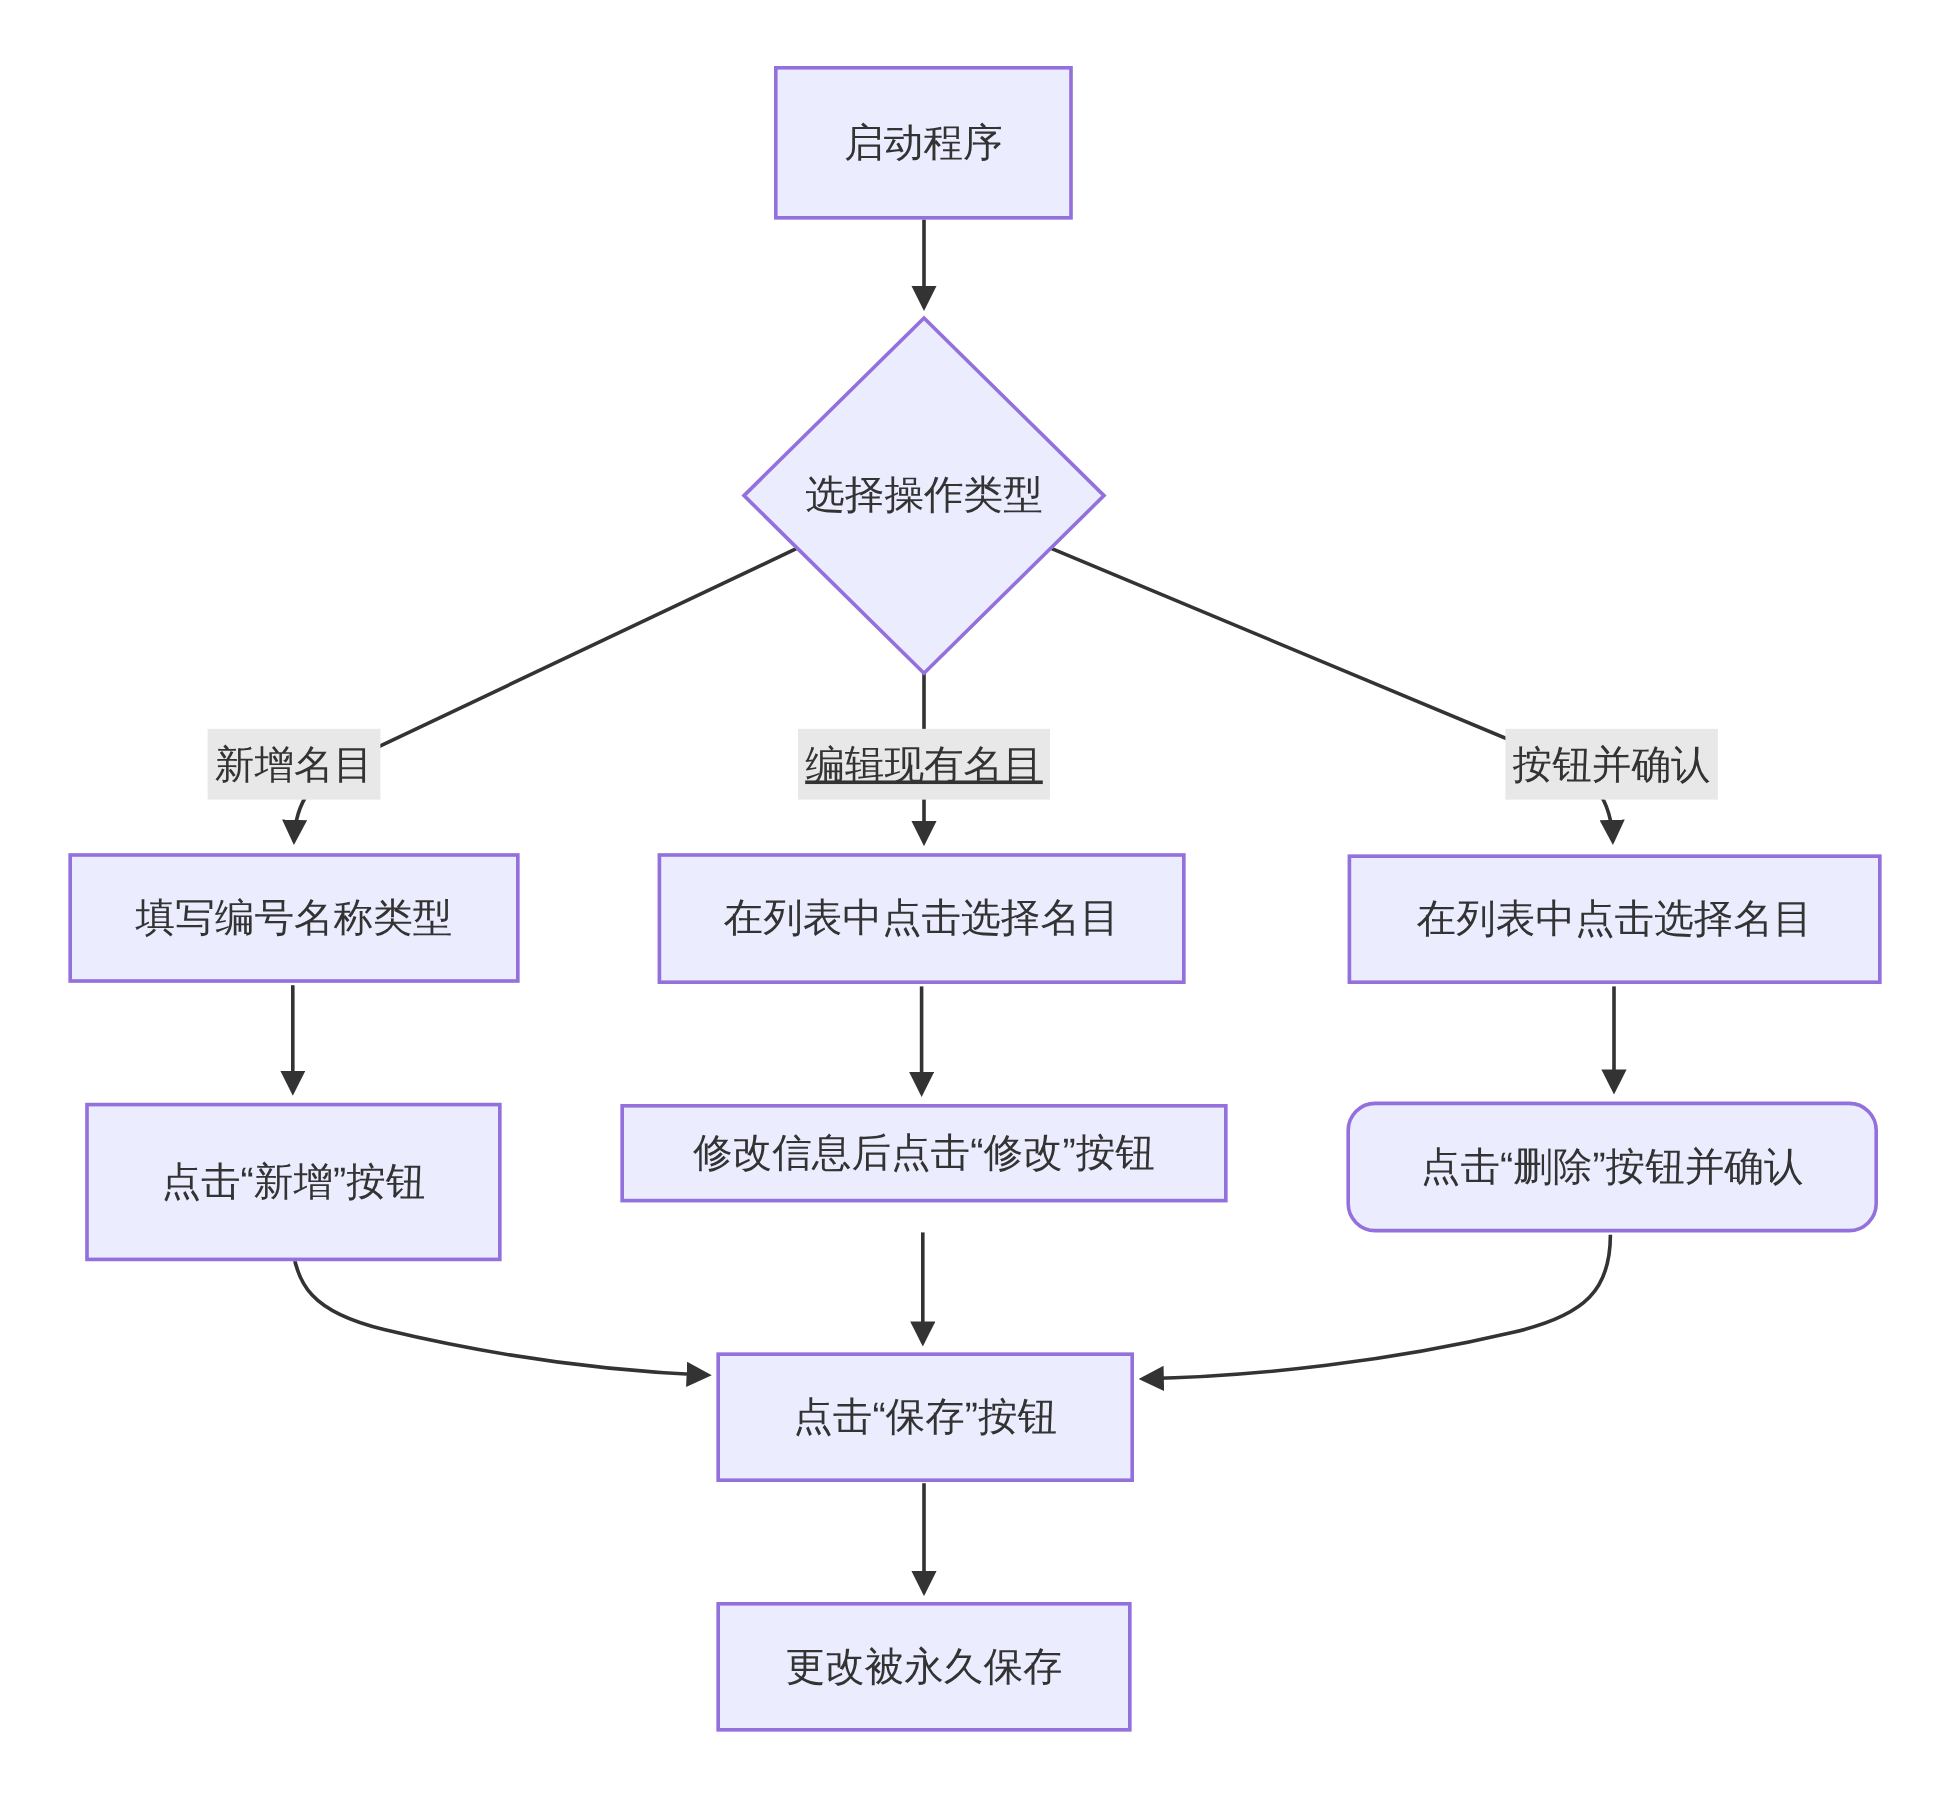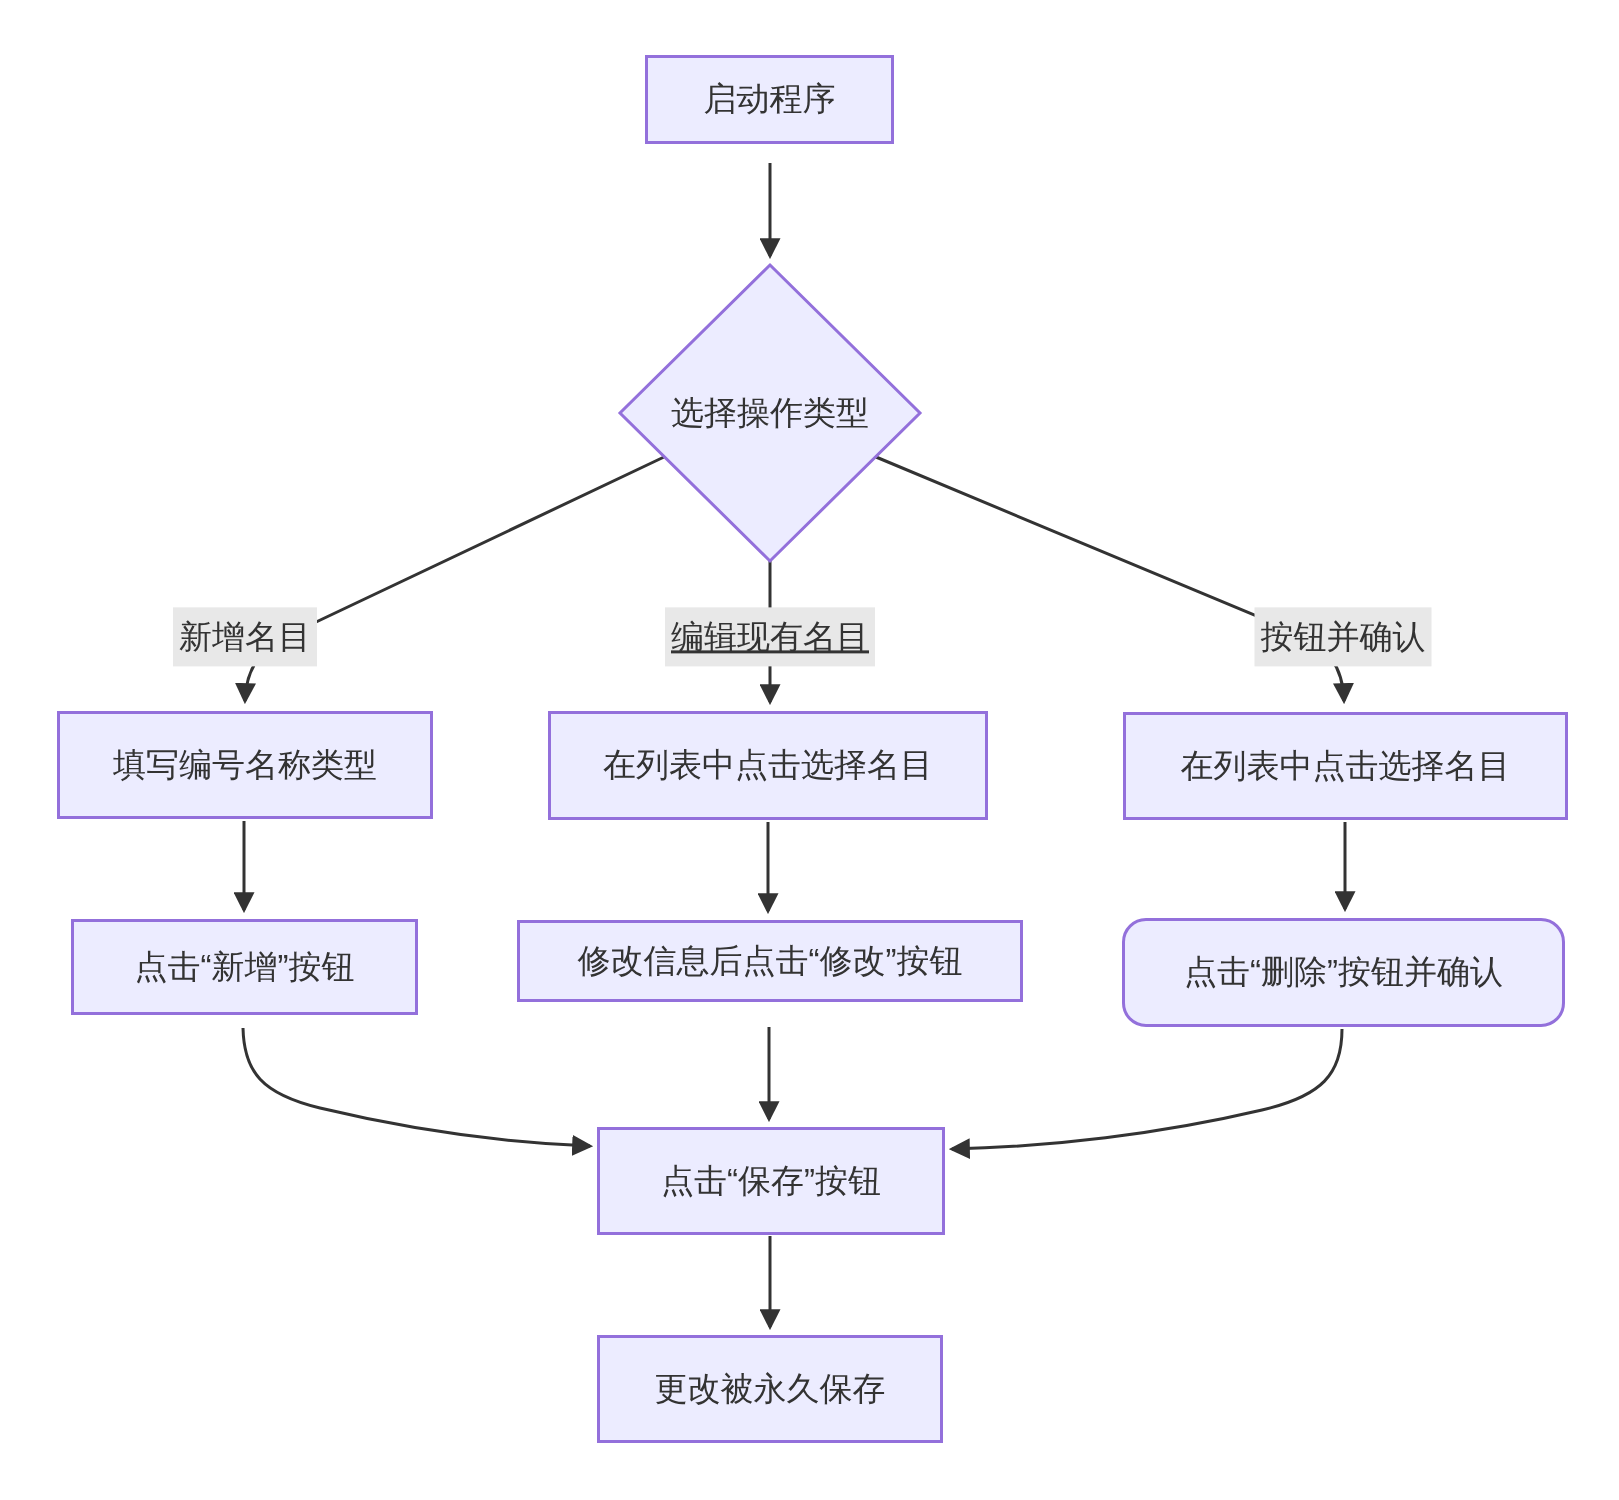--- a/index.html
+++ b/index.html
@@ -76,31 +76,31 @@
       <path d="M 1345 822 L 1345 909" marker-end="url(#arrowhead)"></path>
       <path d="M 243 1028 C 244 1072 262 1094 320 1108 C 420 1132 515 1143 590 1146" marker-end="url(#arrowhead)"></path>
       <path d="M 769 1027 L 769 1119" marker-end="url(#arrowhead)"></path>
       <path d="M 1342 1029 C 1342 1074 1322 1096 1262 1110 C 1160 1134 1050 1147 952 1149" marker-end="url(#arrowhead)"></path>
       <path d="M 770 1236 L 770 1327" marker-end="url(#arrowhead)"></path>
     </g>
 
     <polygon points="770,265 920,413 770,561 620,413" fill="#ECECFF" stroke="#9370DB" stroke-width="3"></polygon>
   </svg>
 
-  <div class="node" style="left:645px; top:55px; width:249px; height:89px;">启动程序</div>
+  <div class="node" style="left:645px; top:55px; width:249px; height:128px;">启动程序</div>
 
   <div class="diamond-label" style="left:770px; top:413px;">选择操作类型</div>
 
   <div class="node" style="left:57px; top:711px; width:376px; height:108px;">填写编号名称类型</div>
 
   <div class="node" style="left:548px; top:711px; width:440px; height:109px;">在列表中点击选择名目</div>
 
   <div class="node" style="left:1123px; top:712px; width:445px; height:108px;">在列表中点击选择名目</div>
 
-  <div class="node" style="left:71px; top:919px; width:347px; height:96px;">点击“新增”按钮</div>
+  <div class="node" style="left:71px; top:919px; width:347px; height:132px;">点击“新增”按钮</div>
 
   <div class="node" style="left:517px; top:920px; width:506px; height:82px;text-align:center;">修改信息后点击“修改”按钮</div>
 
   <div class="node" style="left:1122px; top:918px; width:443px; height:109px;border-radius:24px;">点击“删除”按钮并确认</div>
 
   <div class="node" style="left:597px; top:1335px; width:346px; height:108px;">更改被永久保存</div>
 
   <div class="node" style="left:597px; top:1127px; width:348px; height:108px;">点击“保存”按钮</div>
 
   <div class="edge-label" style="left:245px; top:637px;">新增名目</div>

